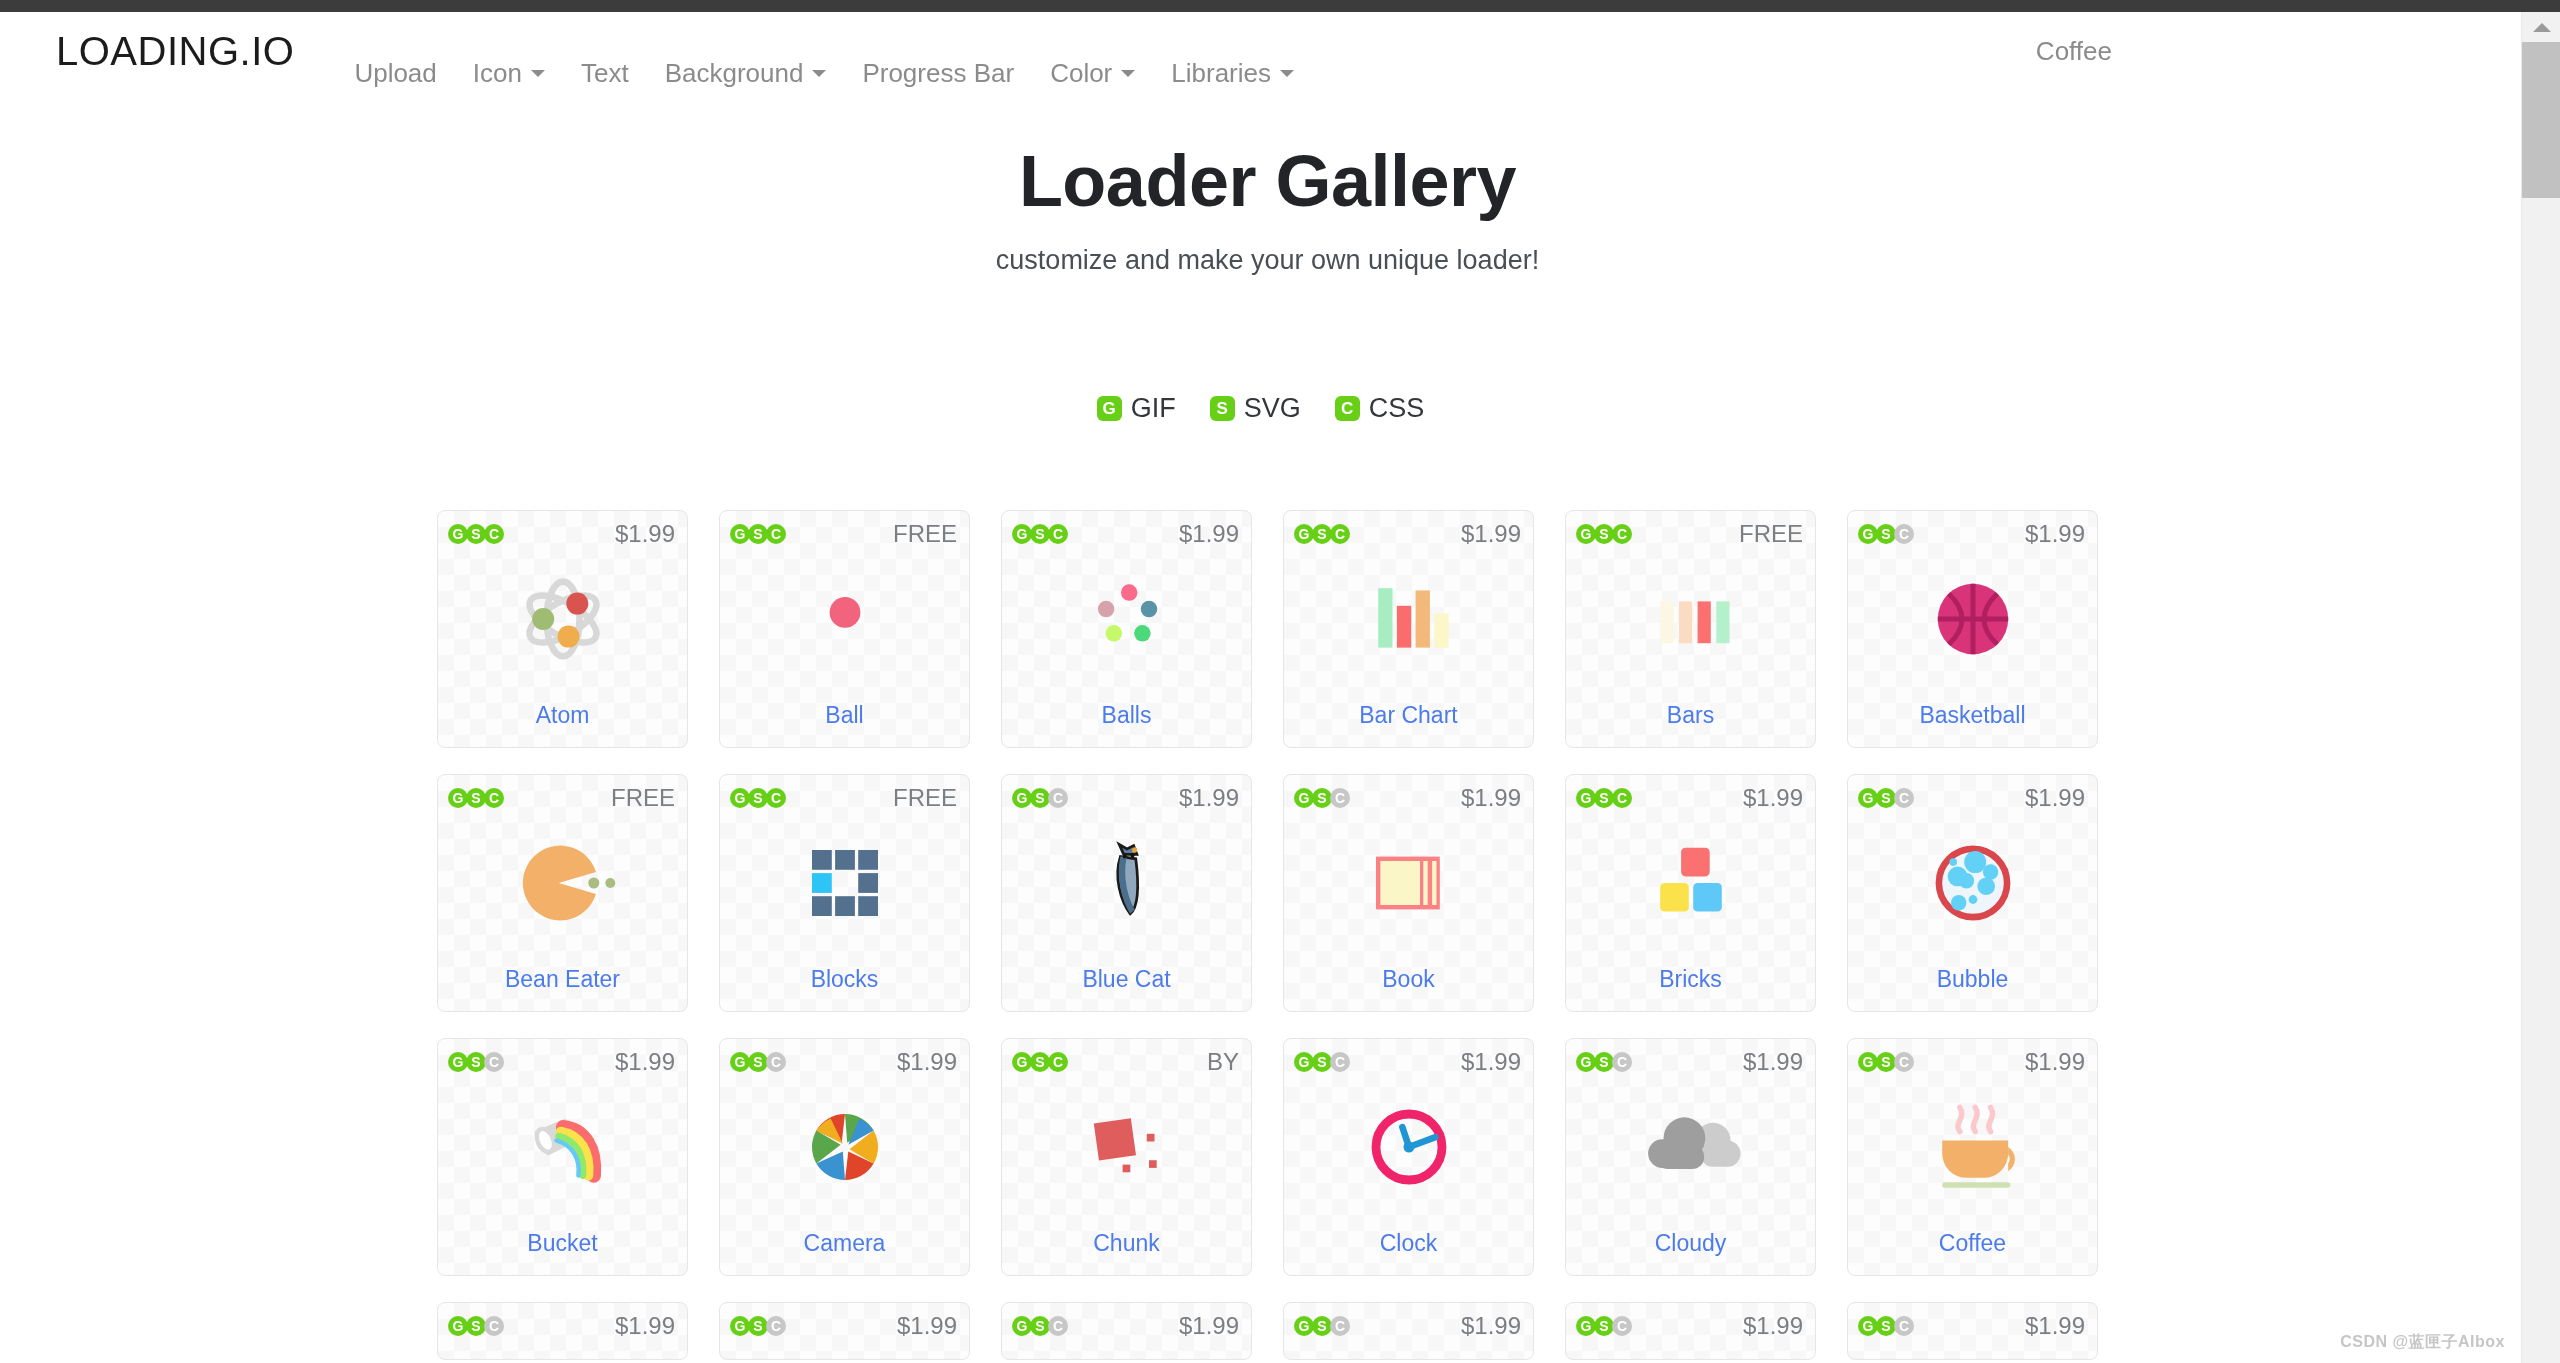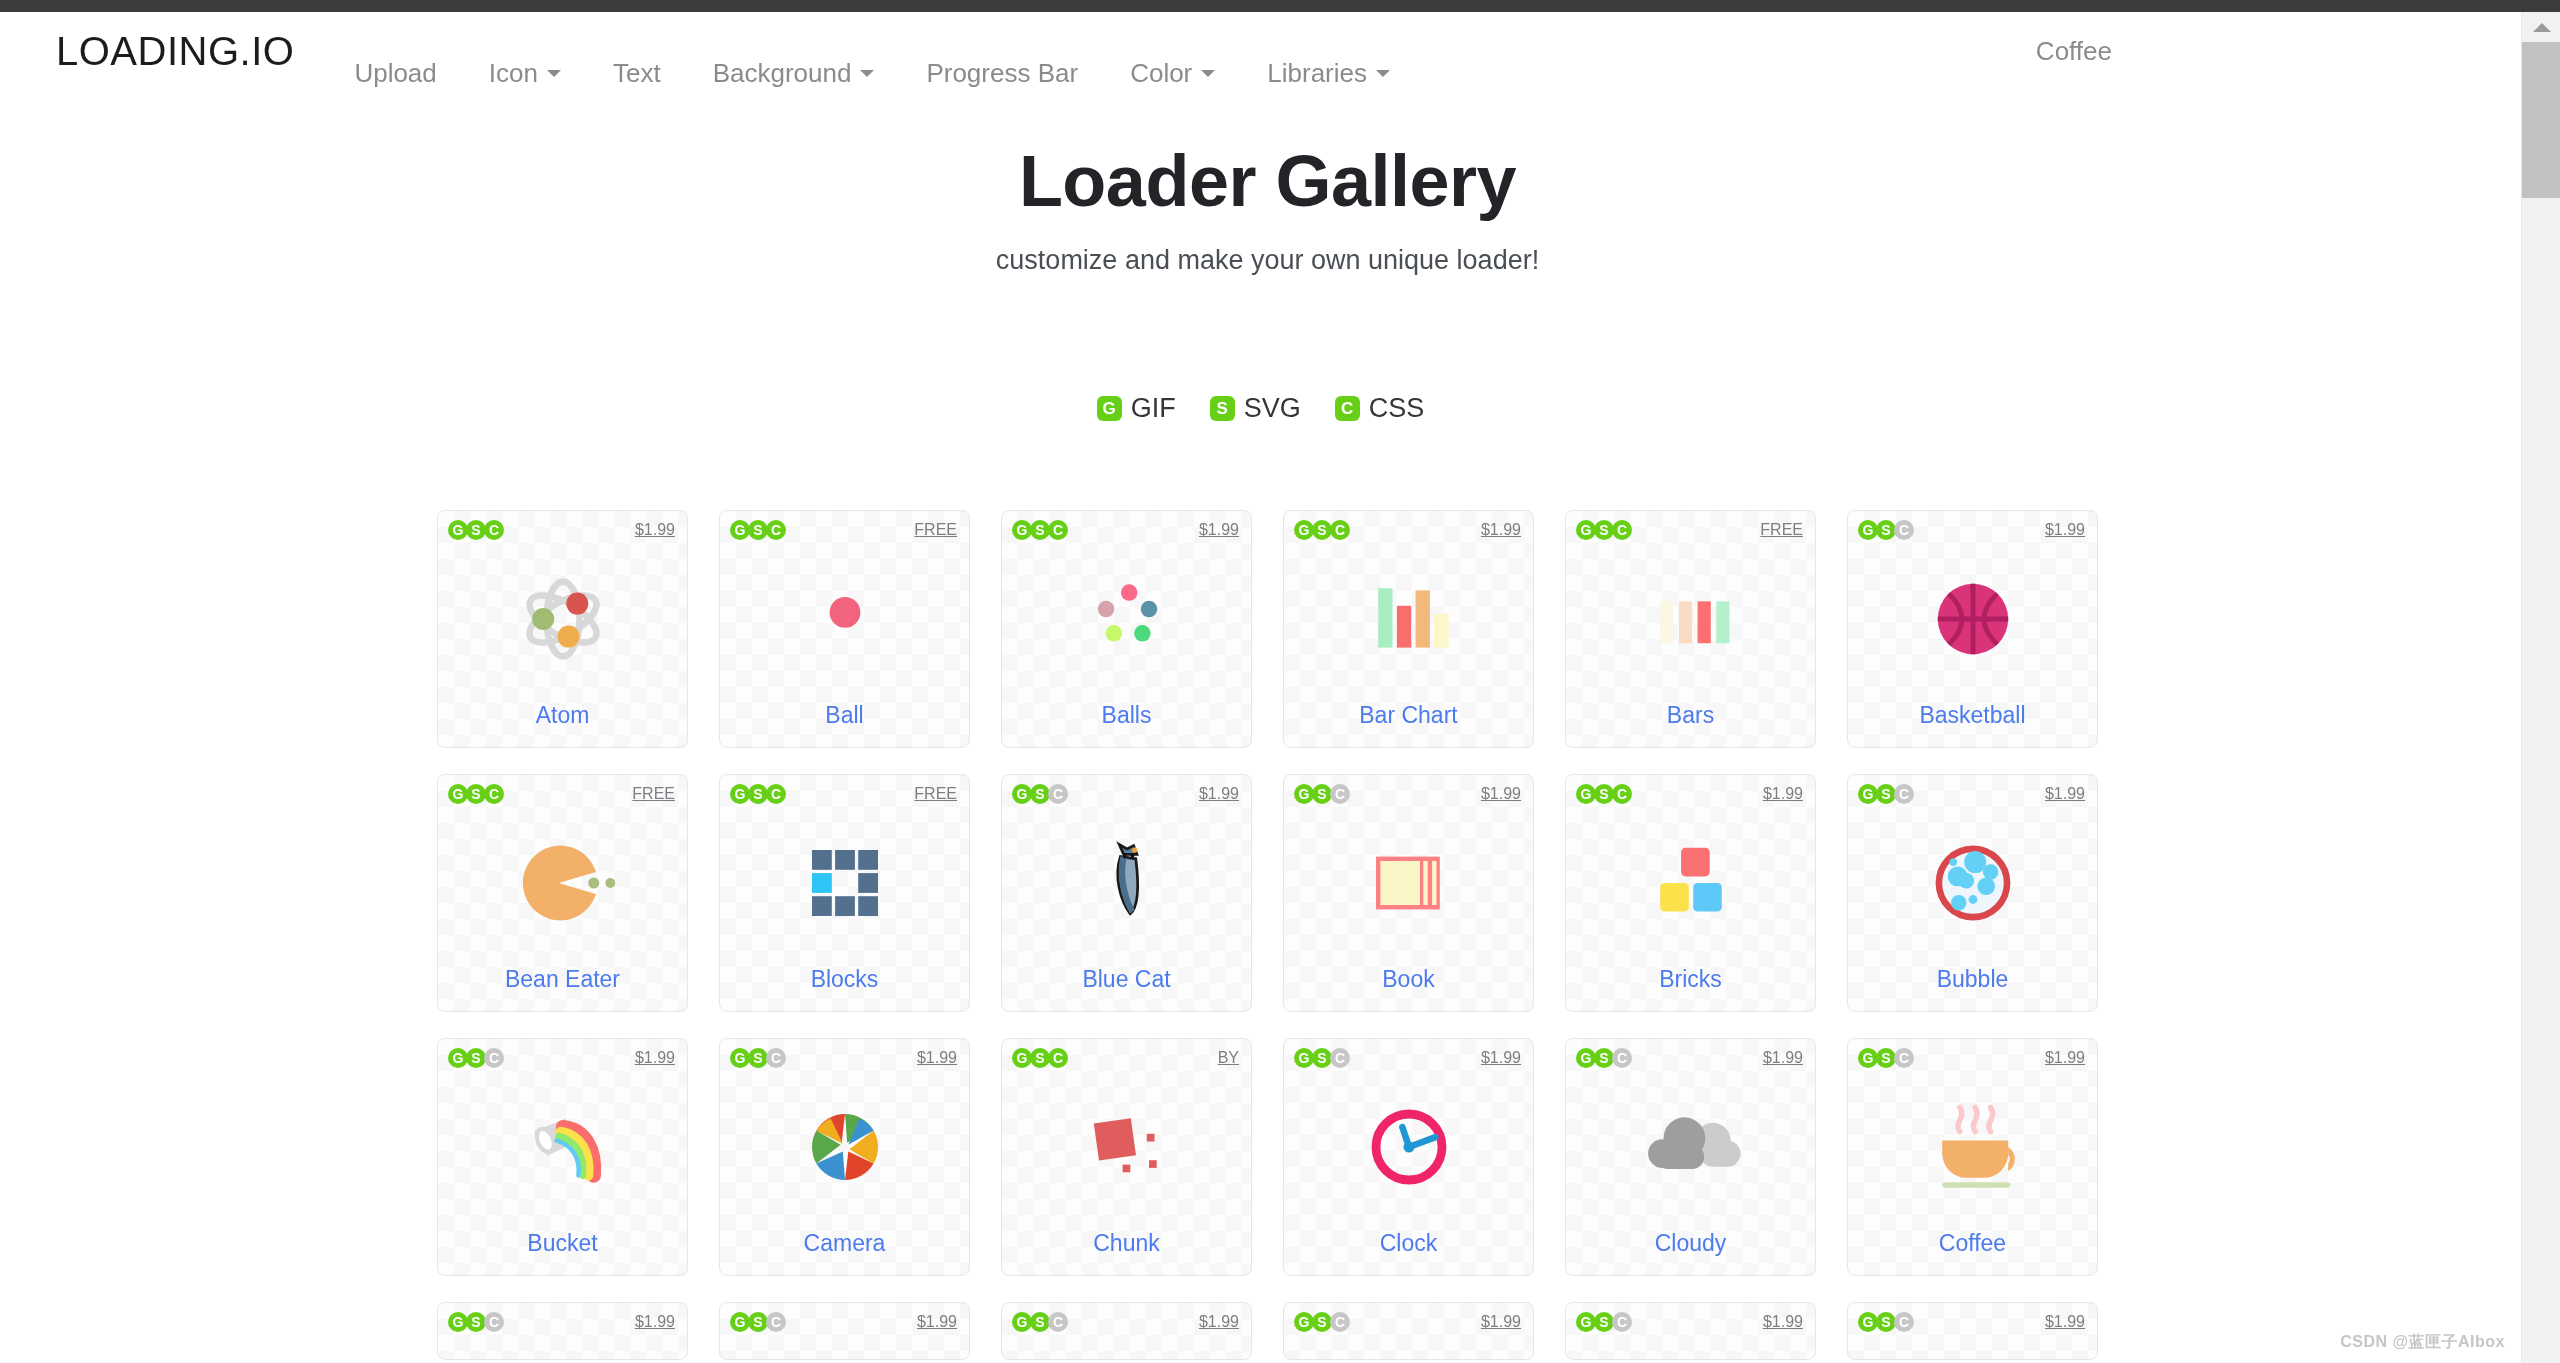--- a/index.html
+++ b/index.html
@@ -21,21 +21,21 @@
   .navbar {
     position:absolute; top:12px; left:0; width:2190px; height:78px;
     display:flex; align-items:center; background:#ffffff;
   }
   .brand {
     margin-left:56px;
     font-size:40px; font-weight:400; letter-spacing:0.5px;
     color:#1c1c1c; white-space:nowrap;
     font-family:"Liberation Sans","DejaVu Sans",sans-serif;
   }
-  .nav-links { display:flex; align-items:center; margin-left:42px; gap:16px;margin-top:44px; }
+  .nav-links { display:flex; align-items:center; margin-left:42px; gap:0px;margin-top:44px; }
   .nav-item {
     display:flex; align-items:center;
     font-size:26px; color:#8b8b8b; white-space:nowrap;
     padding:6px 18px; cursor:pointer;
   }
   .caret {
     display:inline-block; width:0; height:0; margin-left:9px;
     border-left:7px solid transparent; border-right:7px solid transparent;
     border-top:7px solid #8b8b8b;
   }
@@ -93,21 +93,21 @@
   }
   .fmt-dots { display:flex; }
   .dot {
     width:20px; height:20px; border-radius:50%;
     background:#67d016; color:#fff;
     font-size:14px; font-weight:700; line-height:20px; text-align:center;
     margin-right:-2px;
     font-family:"Liberation Sans",sans-serif;
   }
   .dot.off { background:#c7c7c7; }
-  .price { font-size:16px; color:#7b7f83; font-weight:400; white-space:nowrap;text-decoration:underline; }
+  .price { font-size:24px; color:#7b7f83; font-weight:400; white-space:nowrap; }
   .card-art {
     position:absolute; top:38px; left:0; right:0; height:140px;
     display:flex; align-items:center; justify-content:center;
   }
   .card-label {
     position:absolute; bottom:18px; left:0; right:0;
     text-align:center; font-size:23px; color:#4b7bec;
   }
   .card.partial { height:58px; }
 

